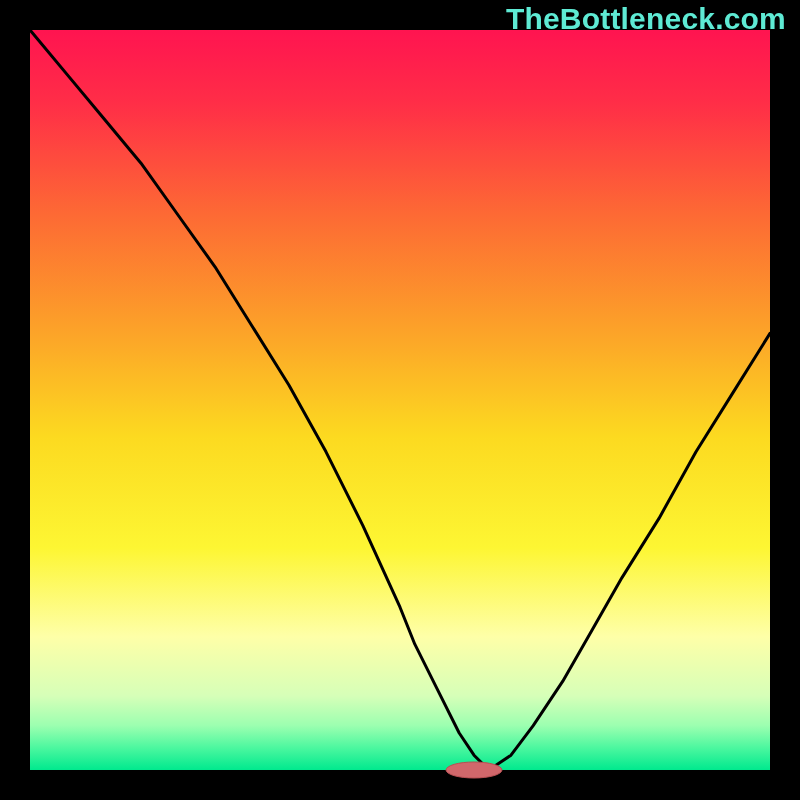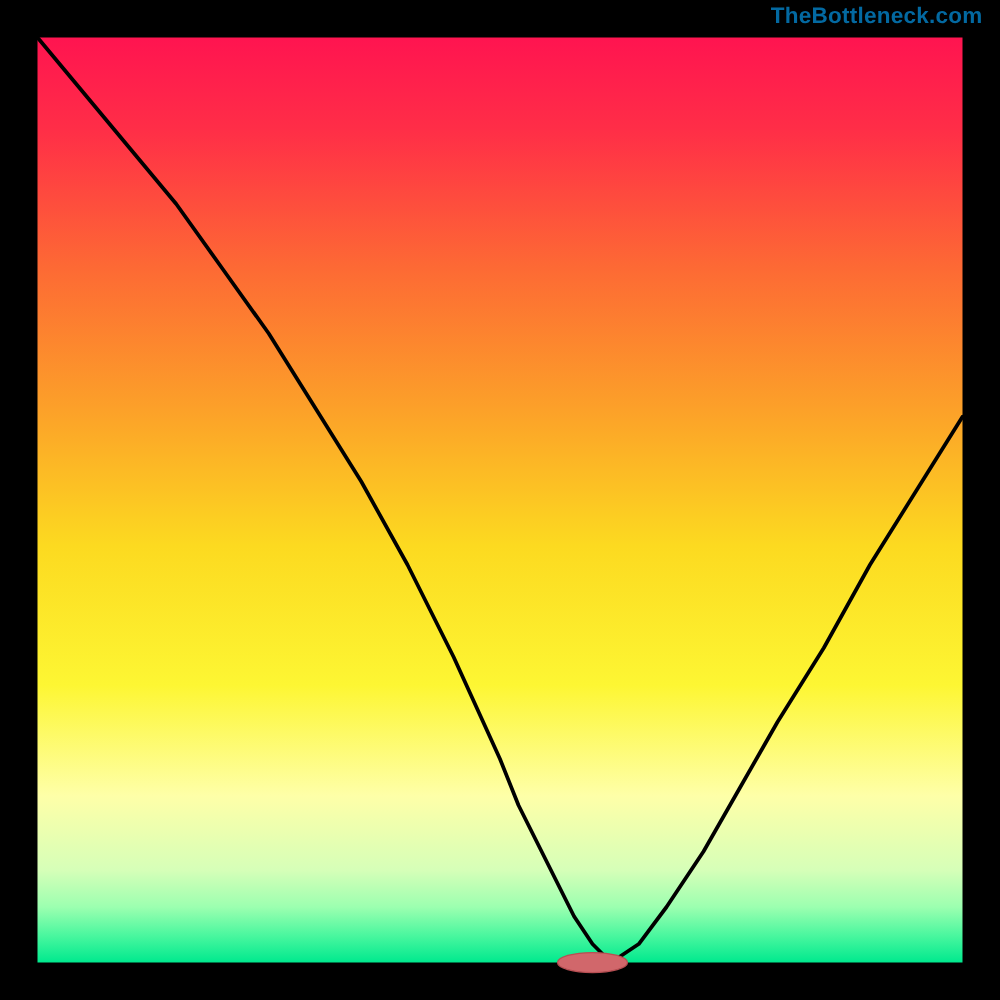--- a/index.html
+++ b/index.html
@@ -14,23 +14,23 @@
     position: relative;
     width: 800px;
     height: 800px;
     background: #000;
   }
   .watermark {
     position: absolute;
     top: 2px;
     right: 14px;
     font-family: Arial, Helvetica, sans-serif;
-    font-size: 18px;
+    font-size: 30px;
     font-weight: 600;
-    color: #0369a1;
+    color: #5eead4;
     letter-spacing: 0.2px;
   }
   svg {
     position: absolute;
     left: 0;
     top: 0;
   }
 </style>
 </head>
 <body>

